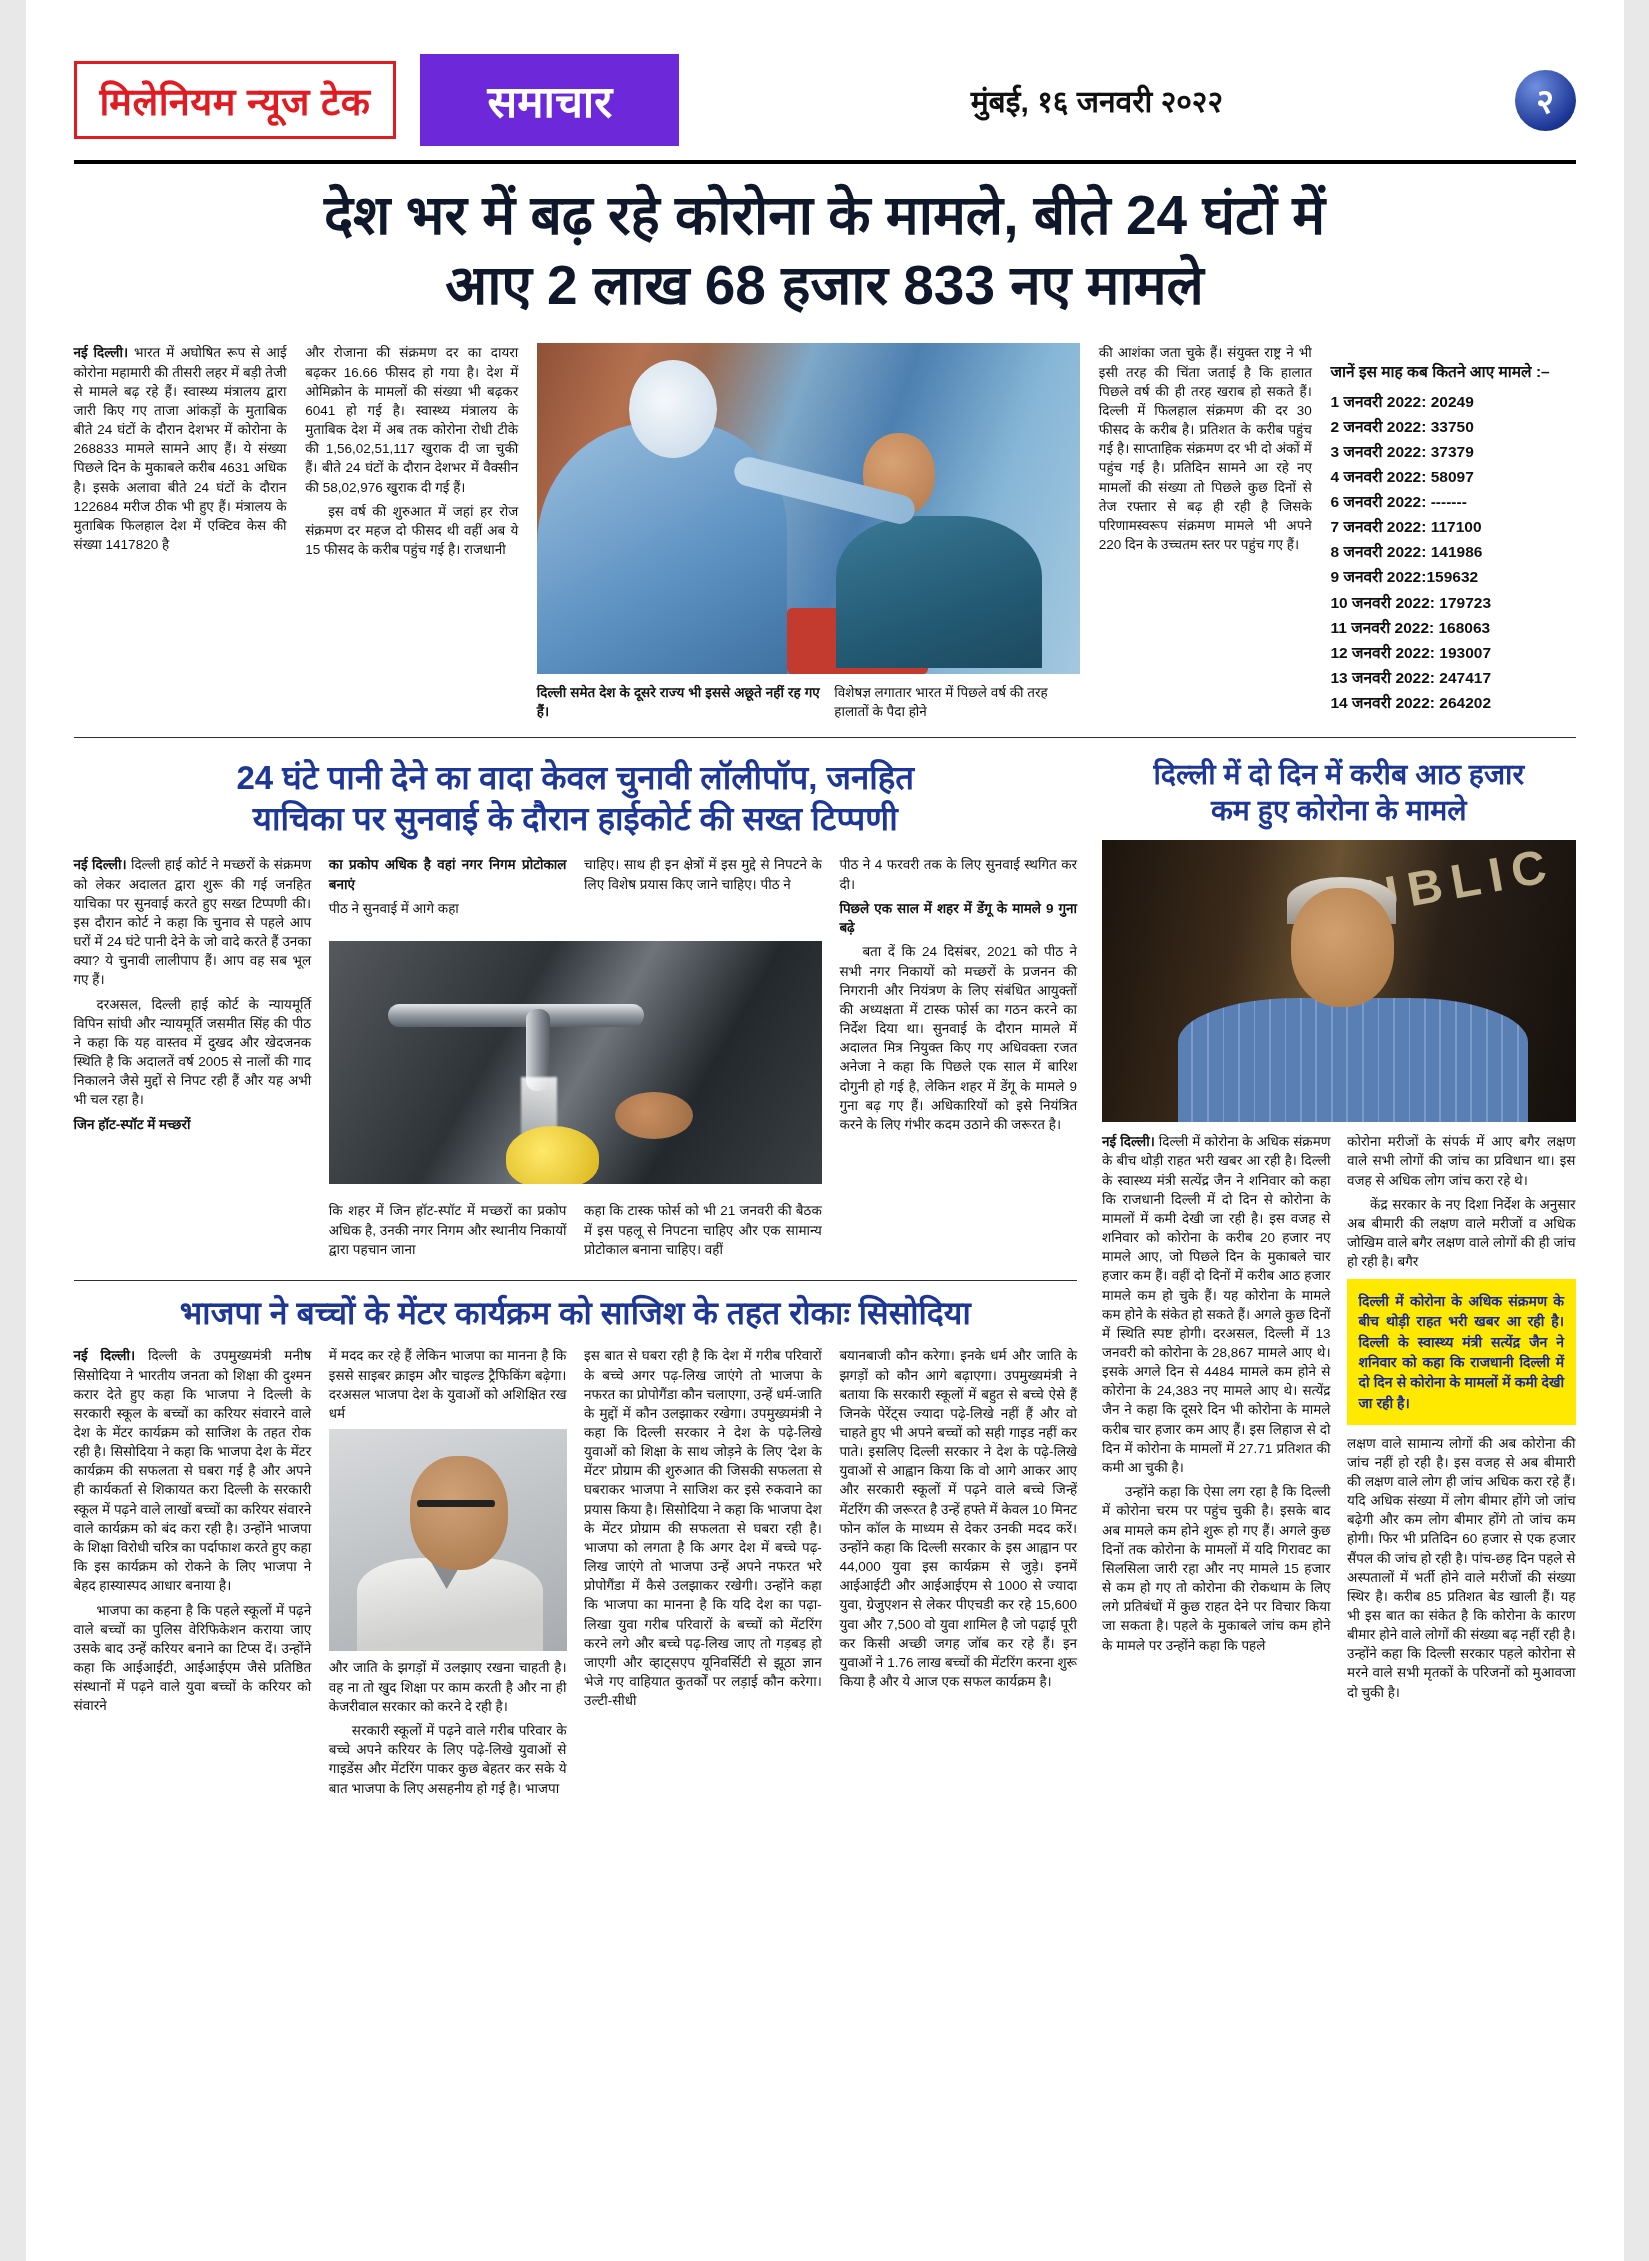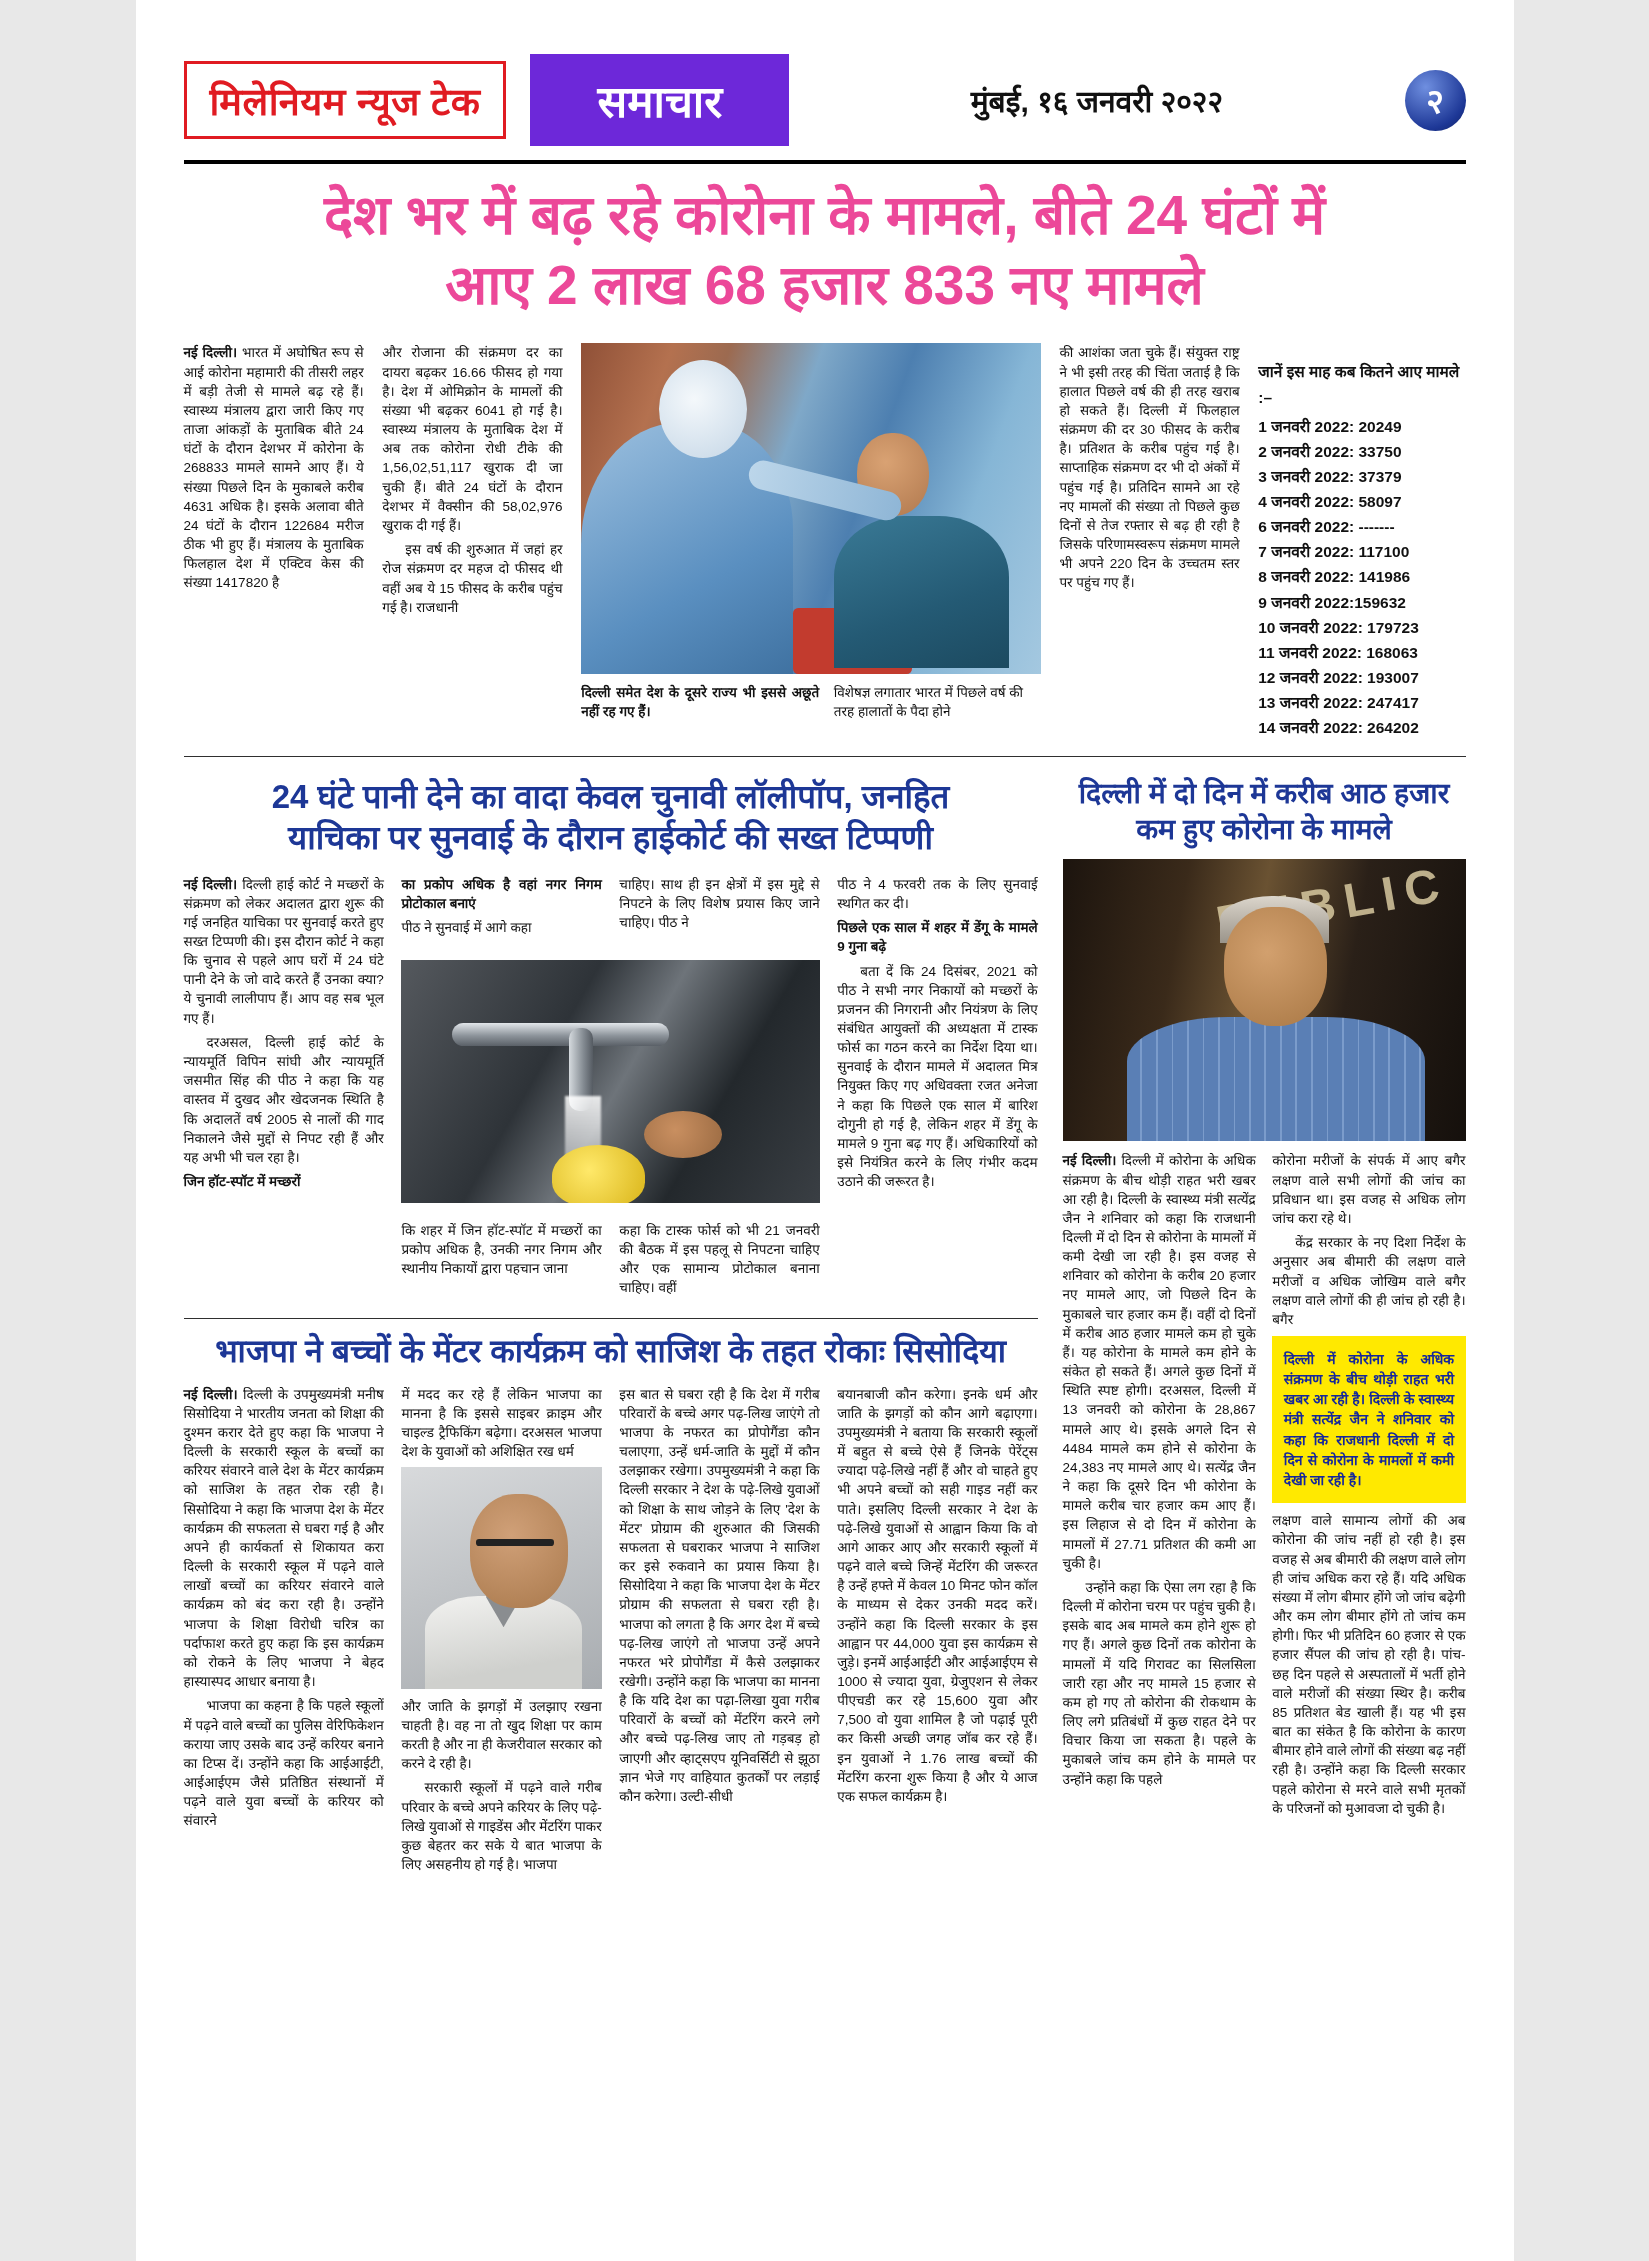--- a/index.html
+++ b/index.html
@@ -1,19 +1,19 @@
 <!DOCTYPE html>
 <html lang="hi" style="font-size:8.3px"><head>
 <meta charset="utf-8">
 <style>
   * { box-sizing: border-box; margin: 0; padding: 0; }
   html, body { background: #e8e8e8; }
   body { font-family: "Liberation Sans", "DejaVu Sans", sans-serif; color: #111; }
   .page {
-    position: relative; width: 1378px; height: 2261px; margin: 0 auto;
+    position: relative; width: 1598px; height: 2261px; margin: 0 auto;
     background: #ffffff; padding: 54px 48px 21px; overflow: hidden;
   }
 
   
   .masthead { display: flex; align-items: center; gap: 24px; }
   .brand-box {
     border: 3.6px solid #e01b22; color: #e01b22; font-weight: 800;
     font-size: 38px; padding: 10.3px 23px; white-space: nowrap; letter-spacing: 0.5px;
   }
   .section-box {
@@ -23,21 +23,21 @@
   .date-text { font-size: 30px; font-weight: 800; white-space: nowrap; flex: 1; text-align: center; }
   .page-circle {
     width: 61px; height: 61px; border-radius: 50%;
     background: radial-gradient(circle at 34% 28%, #6f8fe0, #1d3796 70%, #10205e);
     color: #fff; font-size: 34px; font-weight: 800;
     display: flex; align-items: center; justify-content: center; flex: 0 0 auto;
   }
   .top-rule { height: 4.7px; background: #000; margin: 13.5px 0 15.5px; }
 
   
-  .main-headline { color: #ec4899; font-weight: 800; font-size: 55px; line-height: 1.28; text-align: center; margin: 2.1px 0 23px; }
+  .main-headline { color: #0f172a; font-weight: 800; font-size: 55px; line-height: 1.28; text-align: center; margin: 2.1px 0 23px; }
   .main-headline span { display: block; }
   .sec-headline { color: #1d3796; font-weight: 800; font-size: 33px; line-height: 1.26; text-align: center; margin: 7.2px 0 15.5px; }
   .sec-headline span { display: block; }
   .rail-headline { font-size: 28.5px; margin-bottom: 11.4px; }
   .mentor-headline { font-size: 32px; margin: 5.2px 0 13.5px; }
 
   
   .body-text { font-size: 13.5px; line-height: 1.42; }
   .body-text p { text-align: justify; margin-bottom: 5.2px; }
   .indent { text-indent: 23px; }

